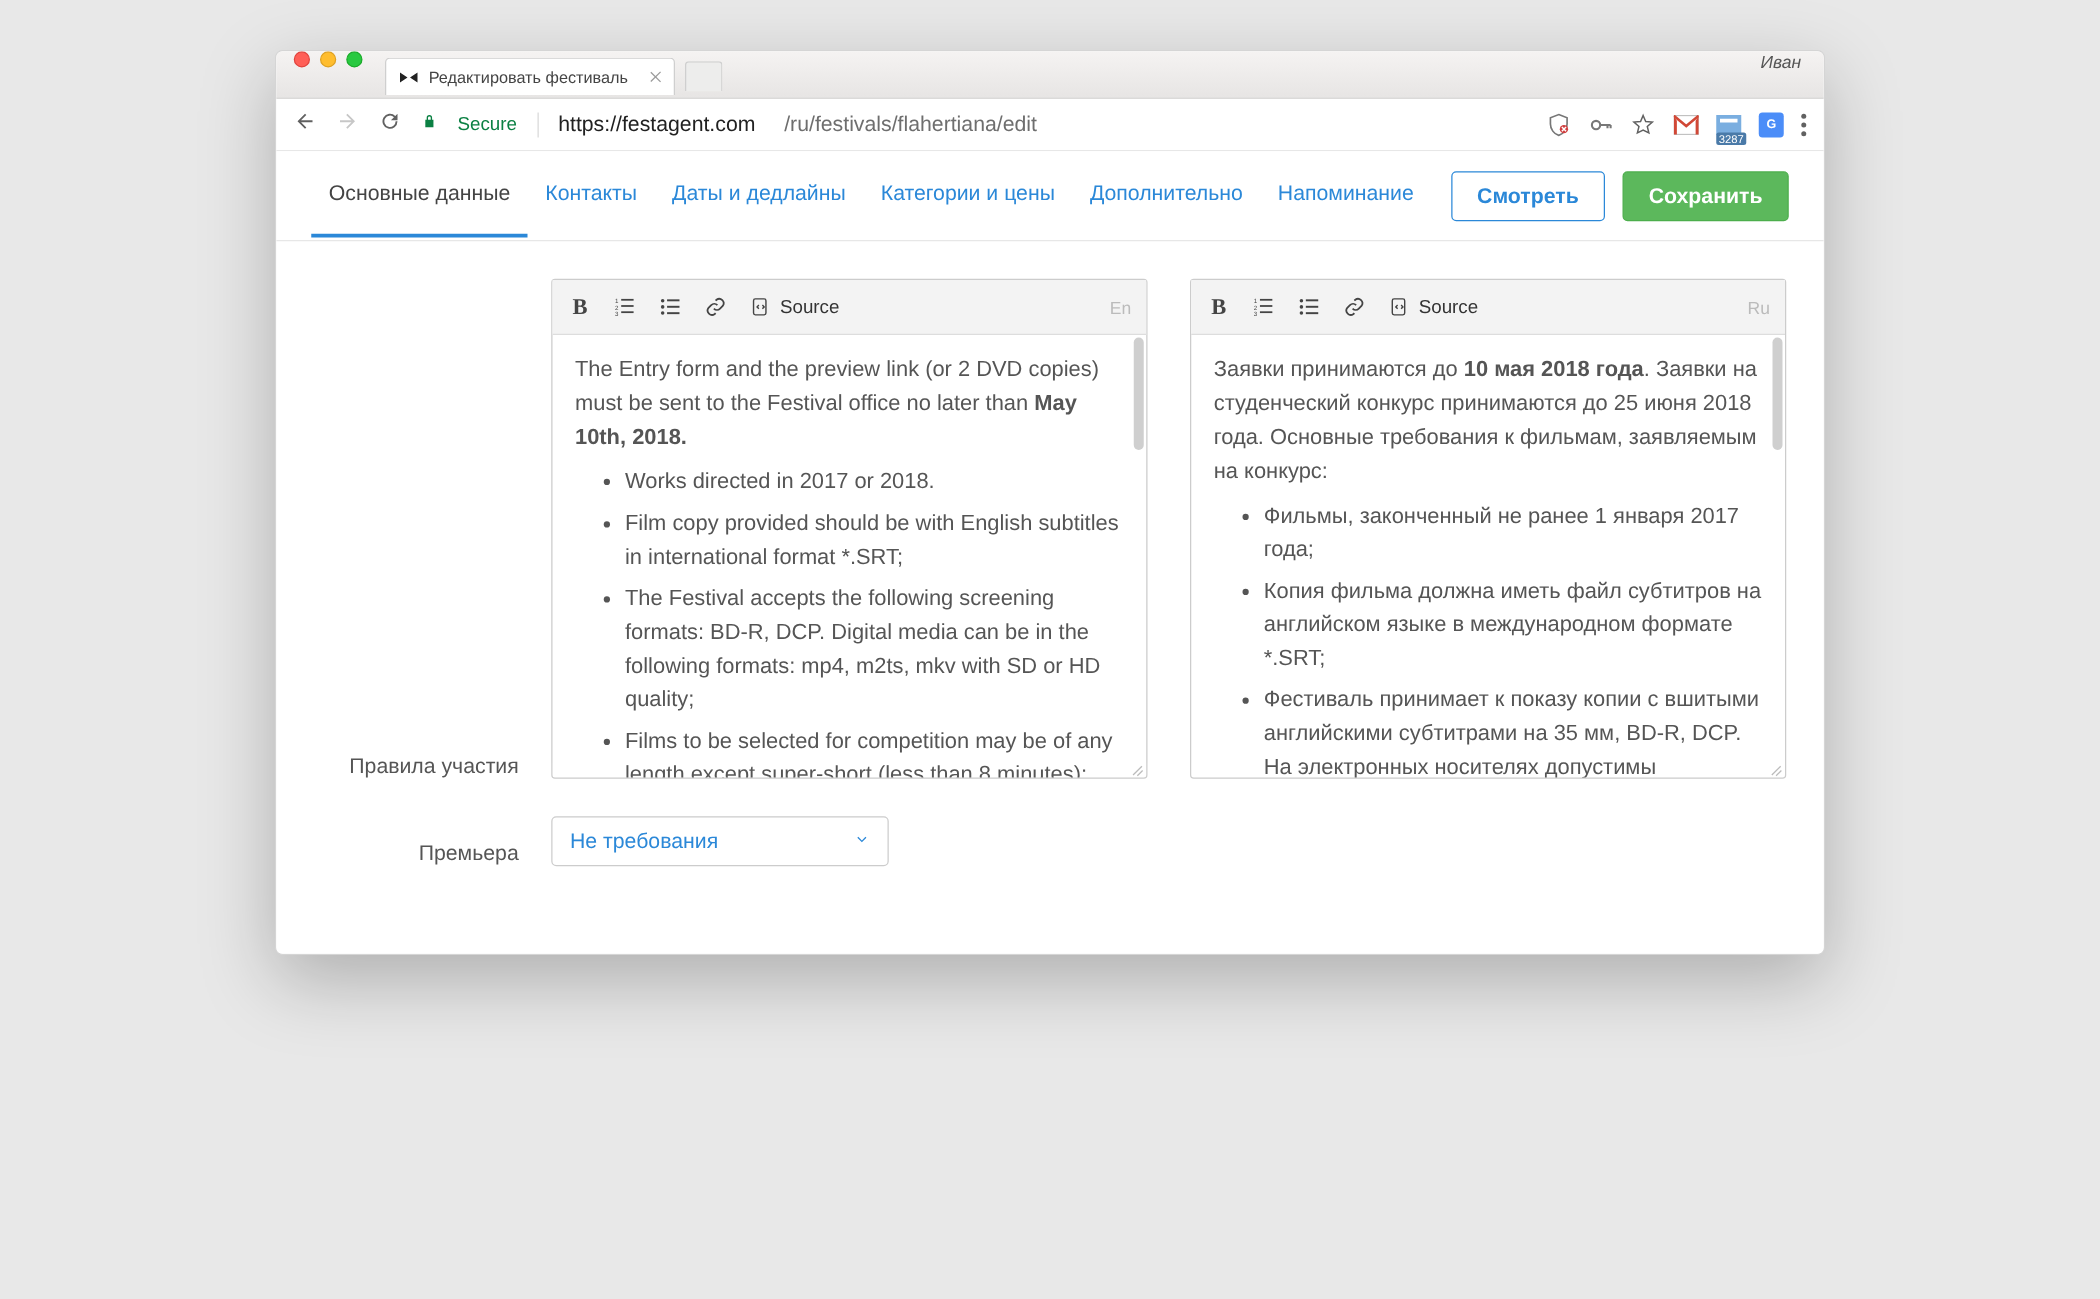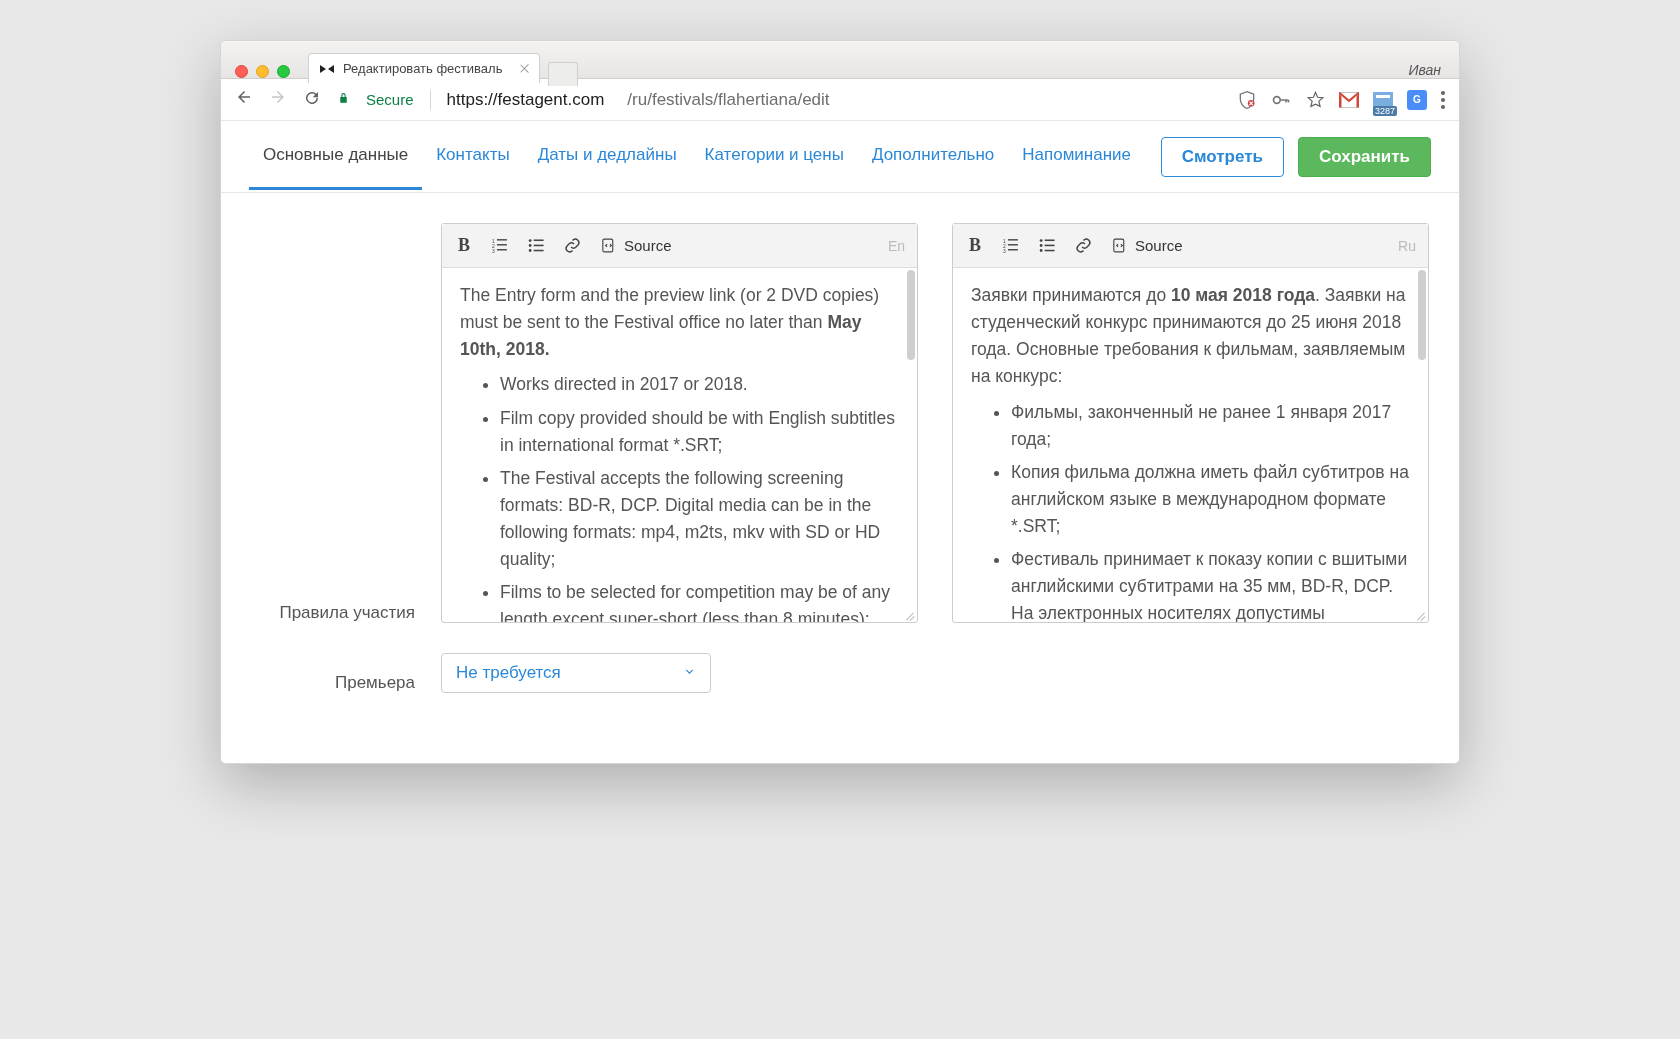--- a/index.html
+++ b/index.html
@@ -18,21 +18,21 @@
     border-radius: 6px;
     box-shadow: 0 20px 60px rgba(0,0,0,0.25);
     overflow: hidden;
     border: 1px solid #d5d5d5;
   }
   
   .titlebar {
     background: linear-gradient(#f5f3f2,#e7e5e4);
     height: 38px;
     display: flex;
-    align-items: flex-end;
+    align-items: flex-start;
     position: relative;
     border-bottom: 1px solid #d0cecd;
   }
   .traffic-lights {
     display: flex;
     gap: 8px;
     padding-left: 14px;
   }
   .tl { width: 13px; height: 13px; border-radius: 50%; }
   .tl.red { background:#ff5f57; border:1px solid #e0443e; }
@@ -81,21 +81,21 @@
   .nav-arrow.disabled{color:#c7c7c7;}
   .reload { color:#616161; }
   .reload svg{width:18px;height:18px;}
   .secure-badge{display:flex;align-items:center;gap:16px;color:#0b8043;font-size:15px;}
   .lock-icon svg{width:13px;height:13px;fill:#0b8043;}
   .url-divider{width:1px;height:20px;background:#d9d9d9;}
   .url-text{font-size:17px;color:#212121;}
   .url-text .host{color:#212121;font-weight:500;}
   .url-text .path{color:#6e6e6e;margin-left:23px;}
   .url-actions{margin-left:auto;display:flex;align-items:center;gap:14px;}
-  .ext-icon{width:20px;height:20px;display:flex;align-items:center;justify-content:center;}
+  .ext-icon{width:20px;height:20px;display:flex;align-items:center;justify-content:flex-start;}
   .star-icon svg{width:19px;height:19px;fill:none;stroke:#616161;stroke-width:1.5;}
   .gmail-icon{width:22px;height:16px;}
   .badge3287{position:relative;}
   .badge3287 .env{width:24px;height:16px;background:#7aaee0;position:relative;}
   .badge3287 .env::before{content:"";position:absolute;left:3px;right:3px;top:3px;height:3px;background:#fff;}
   .badge3287 .cnt{position:absolute;left:0;bottom:-6px;font-size:9px;background:#4a7aa8;color:#fff;padding:0 2px;border-radius:2px;}
   .gt-icon{width:20px;height:20px;background:#4b8df8;border-radius:3px;display:flex;align-items:center;justify-content:center;color:#fff;font-size:10px;font-weight:700;}
   .kebab{display:flex;flex-direction:column;gap:3px;}
   .kebab span{width:4px;height:4px;background:#616161;border-radius:50%;}
   
@@ -376,21 +376,21 @@
             <div class="scroll-thumb"></div>
             <div class="resize-handle"></div>
           </div>
         </div>
       </div>
 
       <div class="row">
         <div class="row-label" style="padding-top:9px">Премьера</div>
         <div class="row-body">
           <div class="select">
-            <span>Не требуется</span>
+            <span>Не требования</span>
             <span class="chev">
               <svg viewBox="0 0 24 24">
                   <path d="M6 9l6 6 6-6"></path>
                 </svg>
             </span>
           </div>
         </div>
       </div>
     </div>
   </div>

